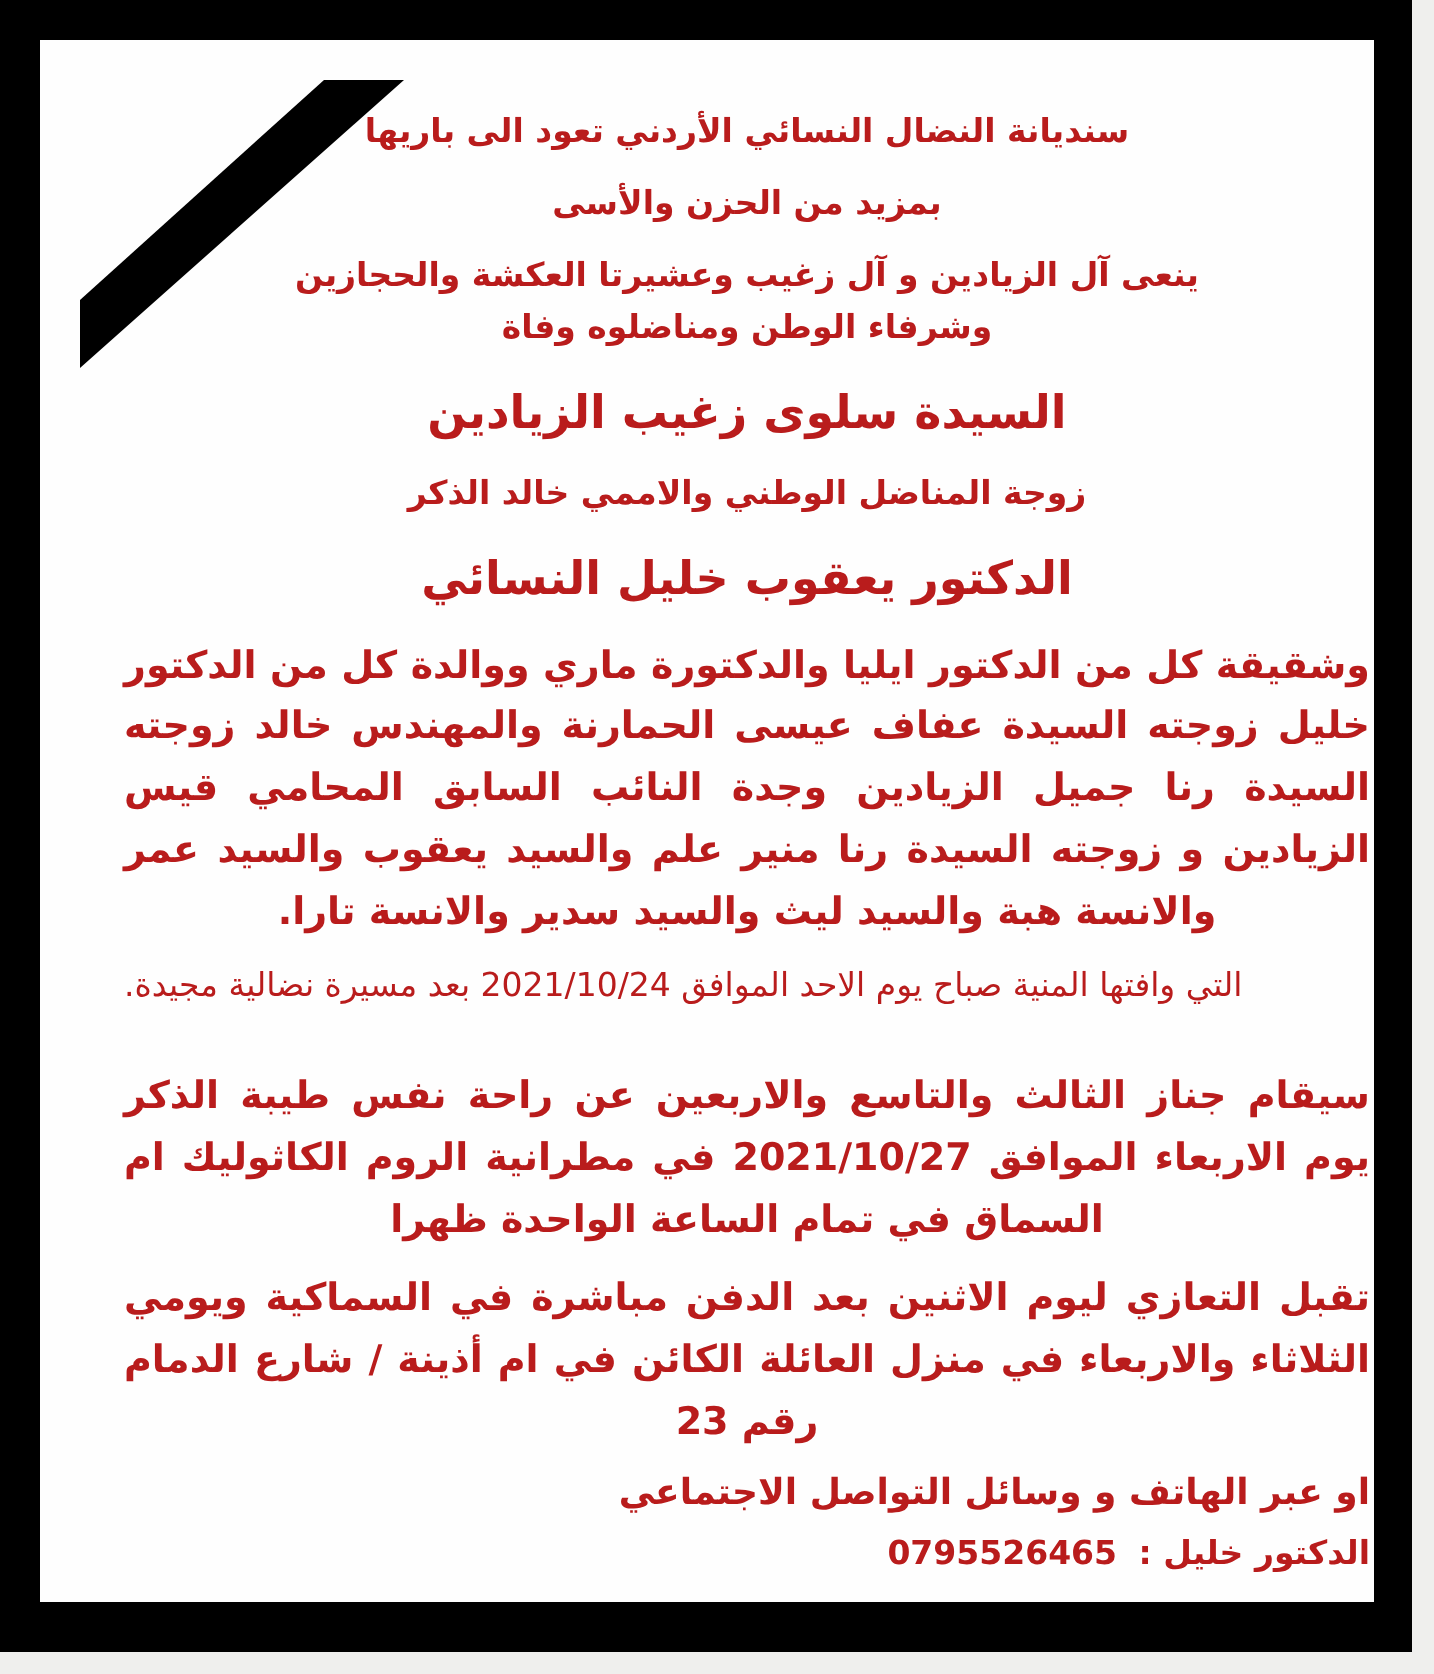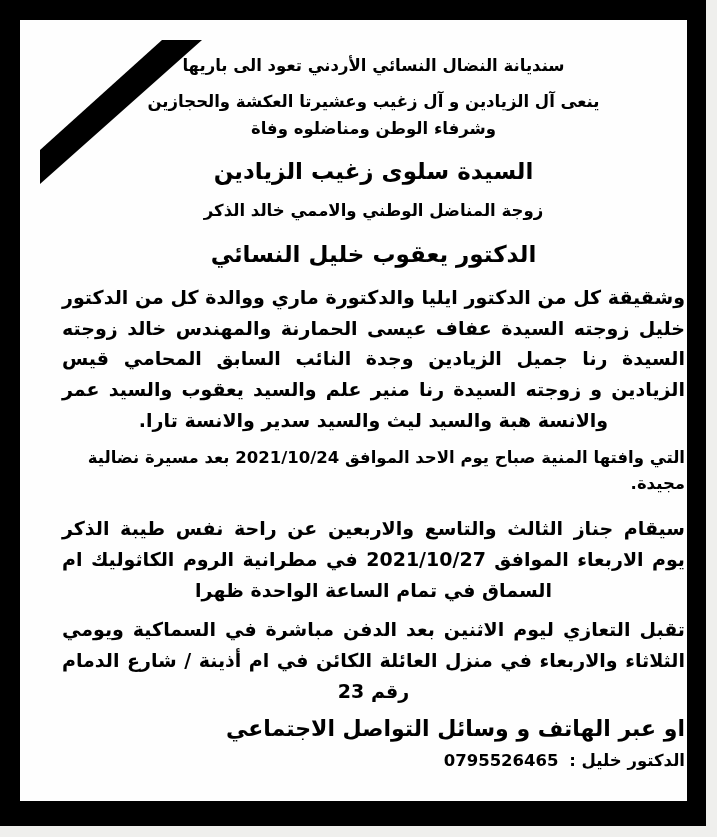--- a/index.html
+++ b/index.html
@@ -24,21 +24,21 @@
     width:175px;height:175px;
     background:#000;
     clip-path:polygon(122px 0,162px 0,0 144px,0 110px);
   }
   .content{
     position:absolute;left:20px;top:20px;
     width:667px;height:781px;
     box-sizing:border-box;
     padding:14px 22px 4px 22px;
     direction:rtl;
-    color:#000000;
+    color:#b91c1c;
     overflow:hidden;
   }
   .line{
     text-align:center;
     font-weight:bold;
     font-size:16.5px;
     line-height:1.5;
     margin:0 0 11px 0;
   }
   .tight{margin-bottom:2px;}
@@ -49,49 +49,50 @@
   }
   .para{
     text-align:justify;
     text-align-last:center;
     font-weight:bold;
     font-size:19px;
     line-height:1.62;
     margin:0 0 9px 0;
   }
   .center-para{
-    text-align:right;
-    font-weight:bold;
+    text-align:left;
+    font-weight:normal;
     font-size:16.5px;
     line-height:1.62;
-    margin:0 0 15px 0;
+    margin:0 0 26px 0;
   }
   .contact-intro{
     text-align:right;
     padding-left:40px;
     font-weight:bold;
-    font-size:22px;
+    font-size:18px;
     margin:4px 0 10px 0;
   }
   .contact-row{
     text-align:right;
     font-weight:bold;
     font-size:16.5px;
     margin:0 0 13px 0;
   }
   .contact-row .phone{display:inline-block;margin-right:5px;direction:ltr;unicode-bidi:embed;}
 </style>
 </head>
 <body>
 
 <div class="frame">
   <div class="ribbon"></div>
 
   <div class="content">
     <div class="line">سنديانة النضال النسائي الأردني تعود الى باريها</div>
+    <div class="line">بمزيد من الحزن والأسى</div>
     <div class="line tight">ينعى آل الزيادين و آل زغيب وعشيرتا العكشة والحجازين</div>
     <div class="line">وشرفاء الوطن ومناضلوه وفاة</div>
 
     <div class="line big">السيدة سلوى زغيب الزيادين</div>
     <div class="line">زوجة المناضل الوطني والاممي خالد الذكر</div>
     <div class="line big">الدكتور يعقوب خليل النسائي</div>
 
     <div class="para">وشقيقة كل من الدكتور ايليا والدكتورة ماري  ووالدة كل من الدكتور خليل زوجته  السيدة عفاف عيسى الحمارنة والمهندس خالد زوجته السيدة رنا جميل الزيادين وجدة النائب السابق المحامي قيس الزيادين  و زوجته السيدة رنا منير علم  والسيد يعقوب والسيد عمر والانسة هبة والسيد ليث والسيد سدير والانسة تارا.</div>
     <div class="center-para">التي وافتها المنية صباح يوم الاحد الموافق 2021/10/24 بعد مسيرة نضالية مجيدة.</div>
     <div class="para">سيقام جناز الثالث والتاسع والاربعين عن راحة نفس طيبة الذكر يوم الاربعاء الموافق 2021/10/27 في مطرانية الروم الكاثوليك  ام السماق في تمام الساعة الواحدة  ظهرا</div>

